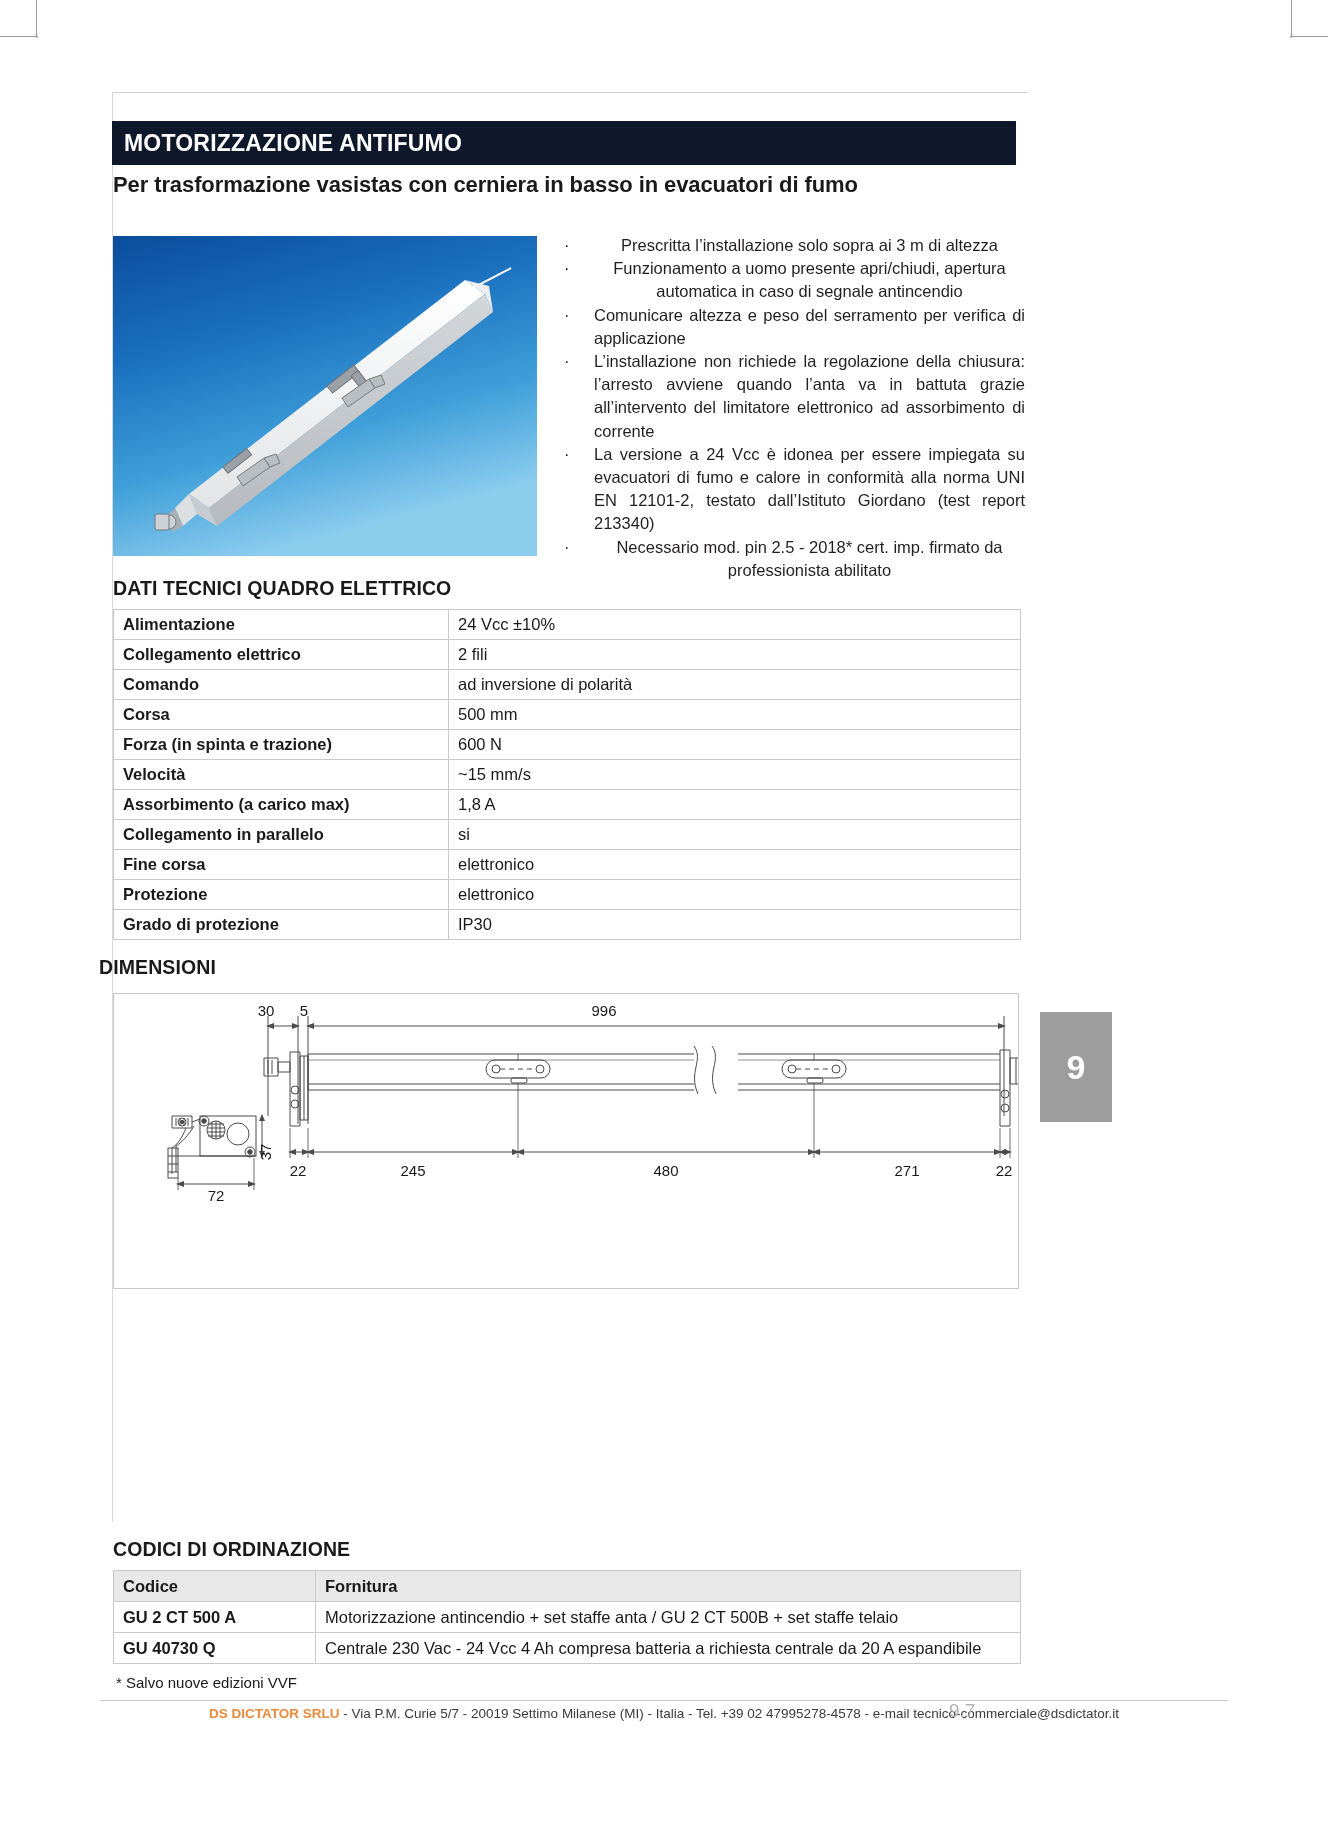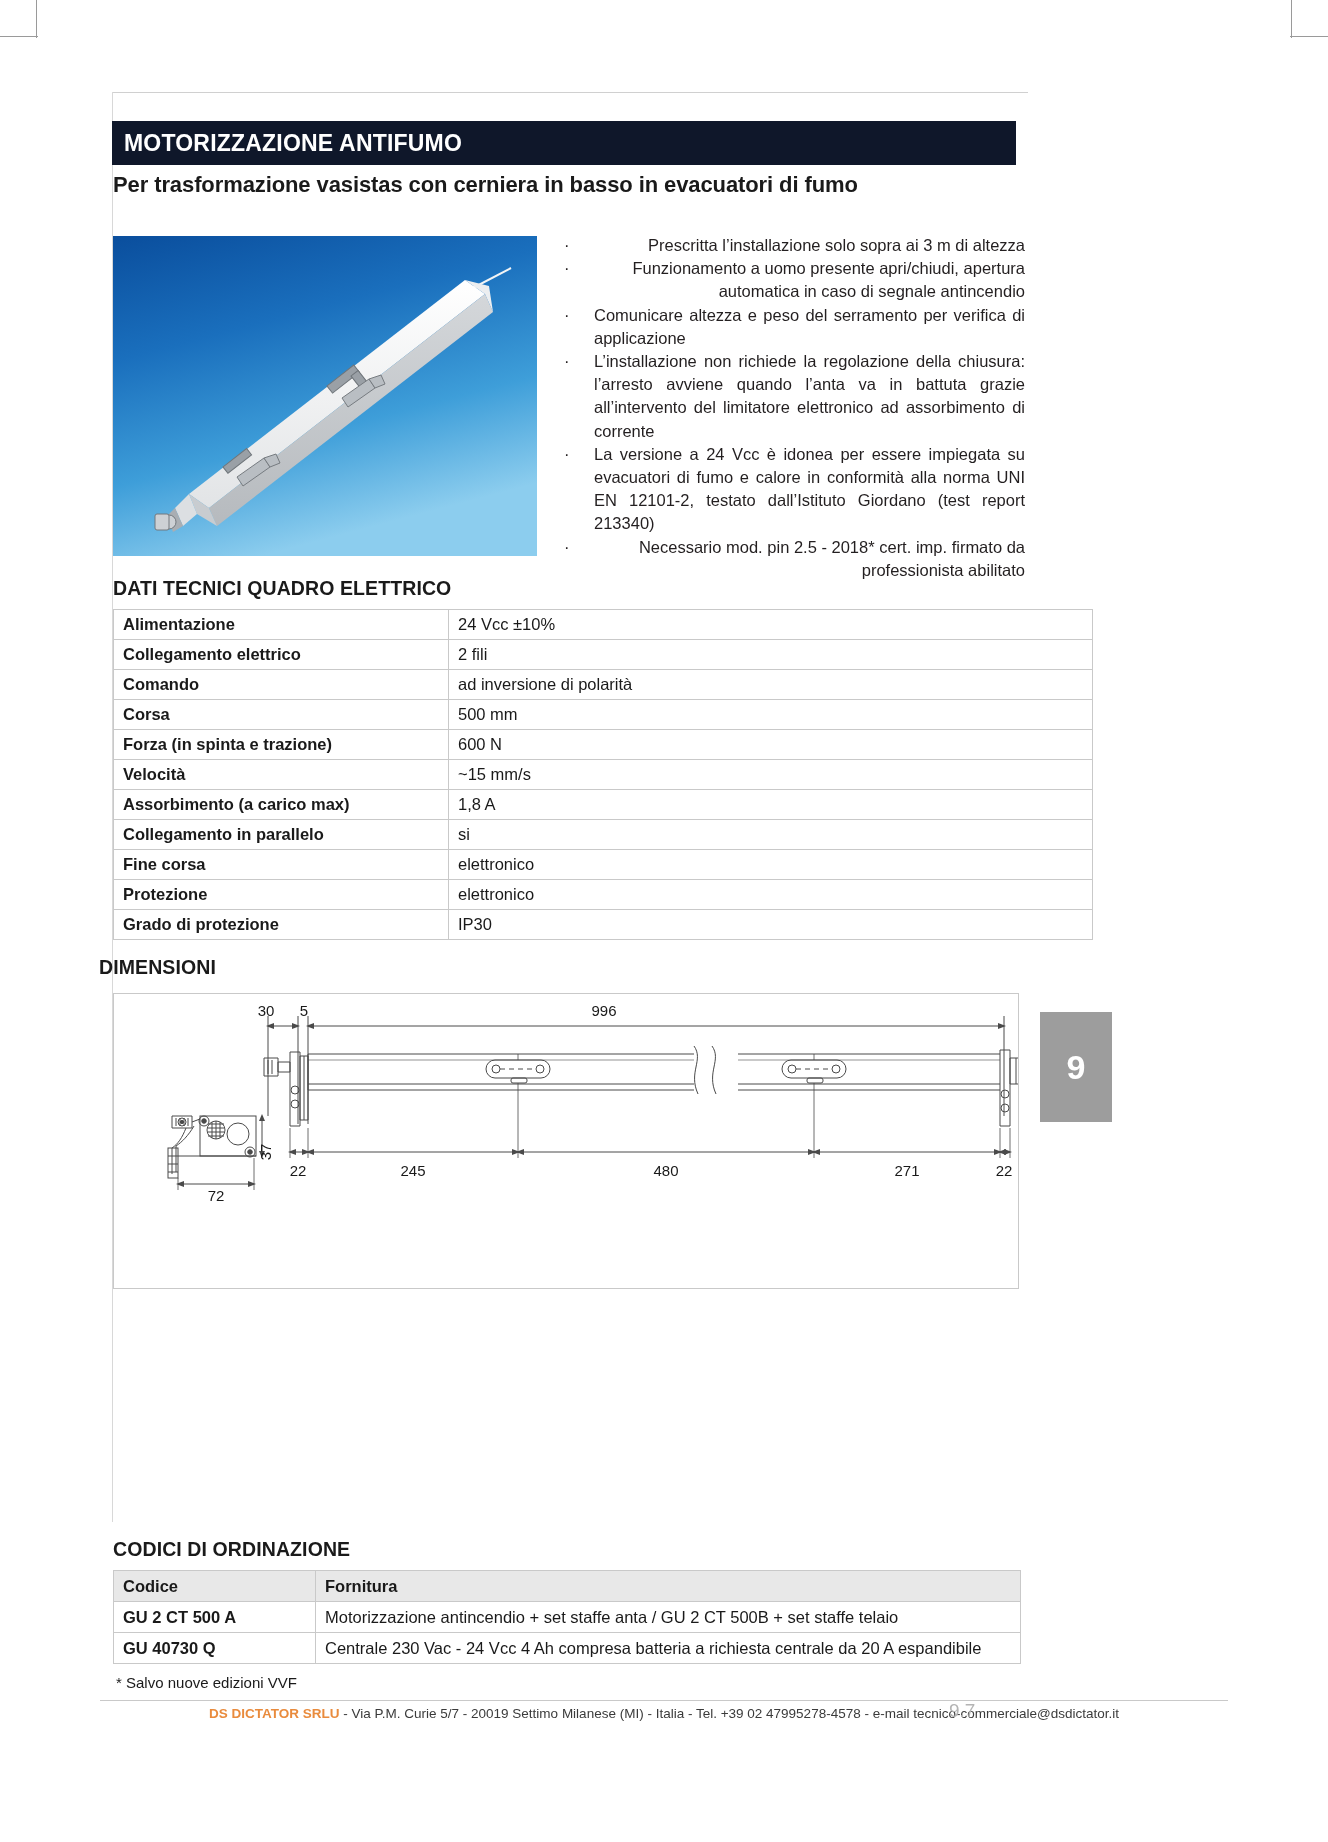--- a/index.html
+++ b/index.html
@@ -107,40 +107,40 @@
   .bullet-dot {
     width: 30px;
     flex: none;
     text-align: left;
     padding-left: 4px;
   }
   .bullet-text {
     flex: 1;
     text-align: justify;
   }
-  .bullet-text.nojust { text-align: right; }
+  .bullet-text.nojust { text-align: center; }
 
   
   .sec-head {
     position: absolute;
     font-size: 19.5px;
     font-weight: bold;
     color: #1a1a1a;
     letter-spacing: 0.1px;
   }
   #head-dati { left: 113px; top: 577px; }
   #head-dim  { left: 99px; top: 956px; }
   #head-cod  { left: 113px; top: 1538px; }
 
   
   .spec-table {
     position: absolute;
     left: 113px;
     top: 609px;
-    width: 980px;
+    width: 908px;
     border-collapse: collapse;
     table-layout: fixed;
   }
   .spec-table td {
     border: 1px solid #c9c9c9;
     height: 29px;
     padding: 0 0 0 9px;
     font-size: 16.5px;
     color: #1a1a1a;
     vertical-align: middle;

